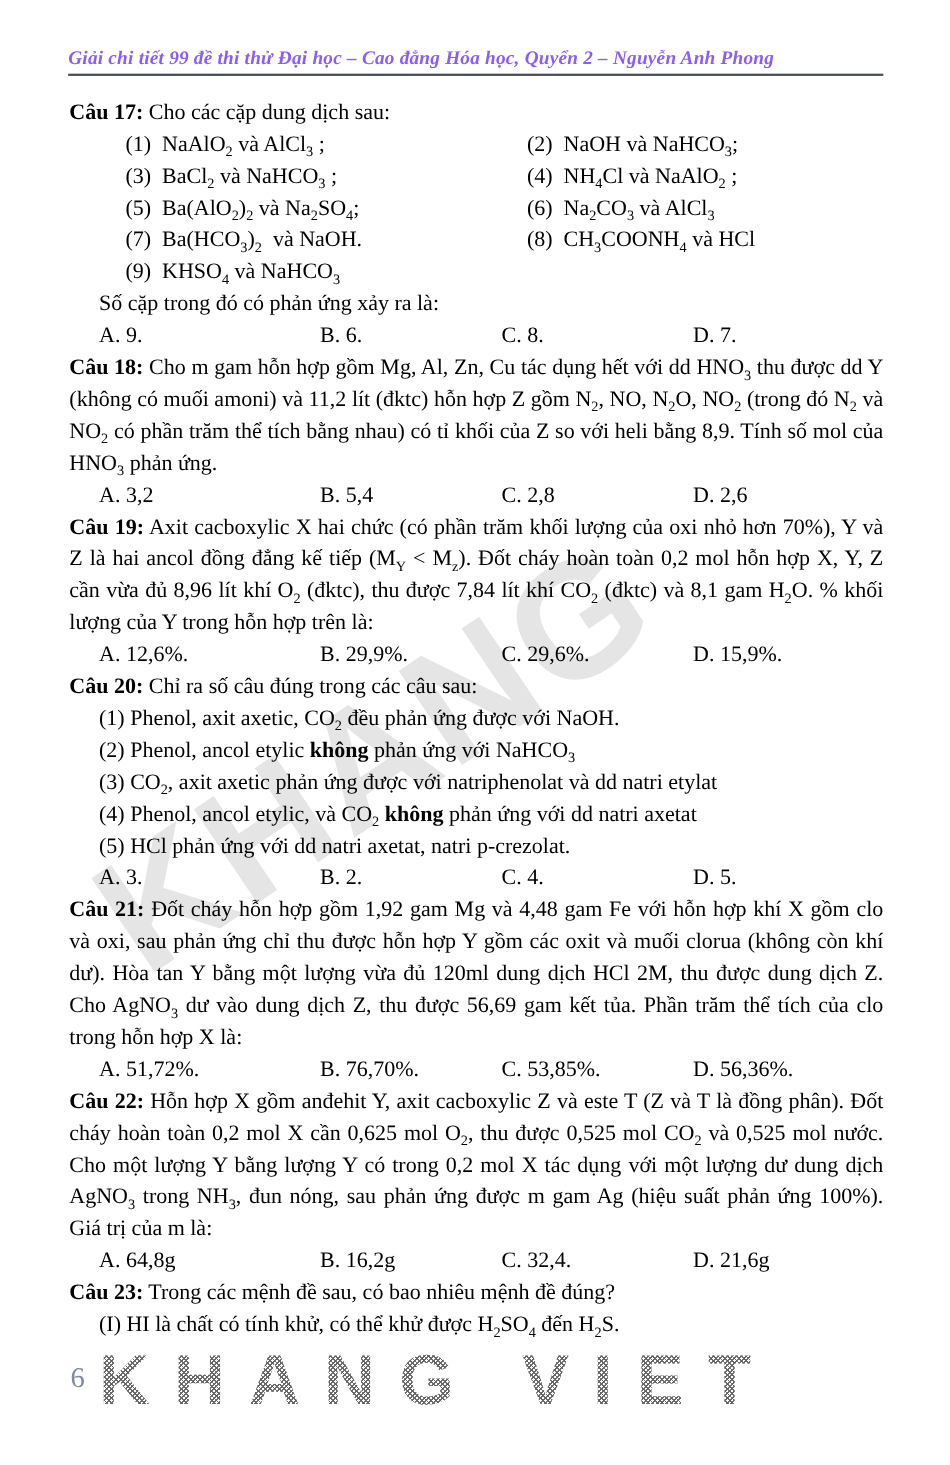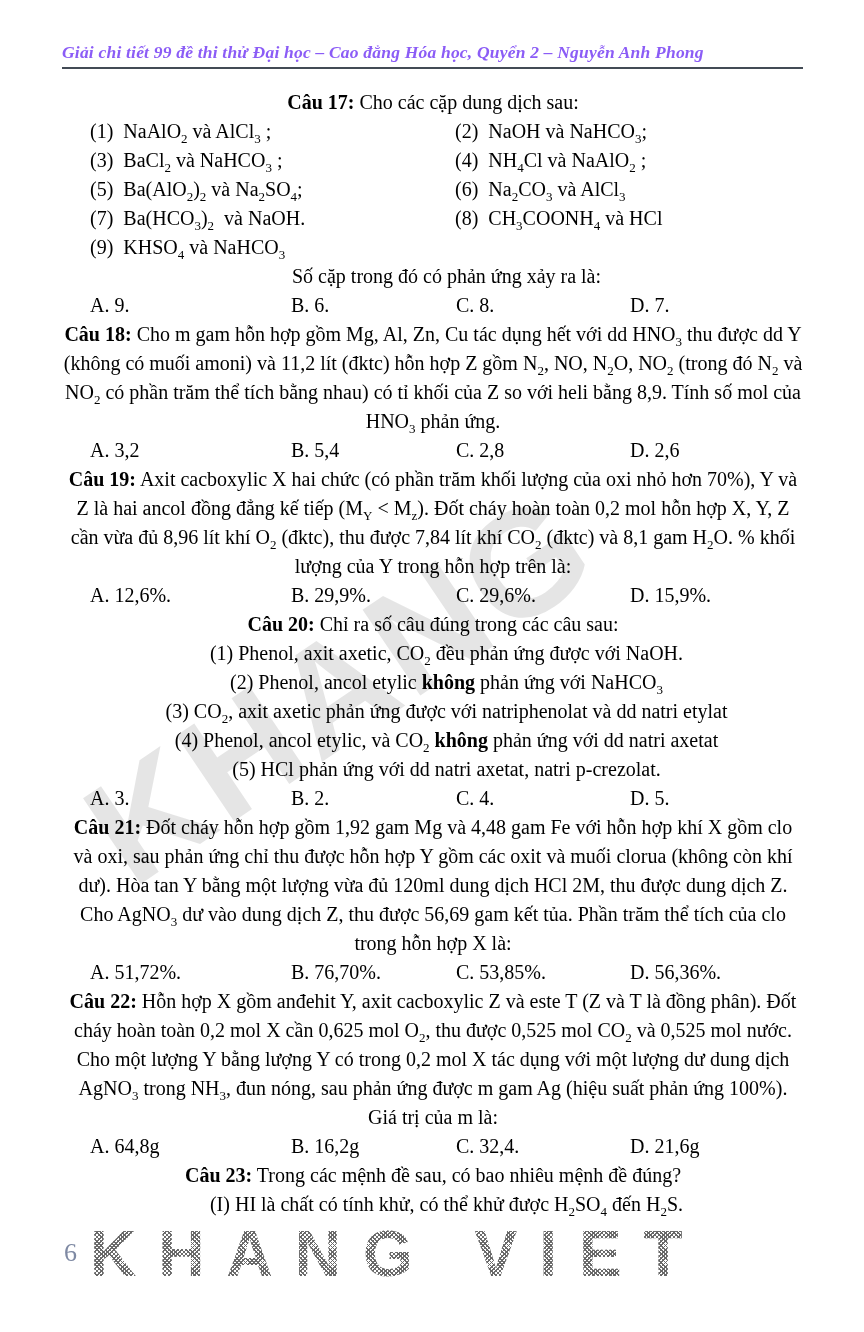--- a/index.html
+++ b/index.html
@@ -37,26 +37,26 @@
   
   .page-inner{position:relative;z-index:1;}
   .hdr{margin:42px 61px 0 62px;}
   .hdr-text{
     font-style:italic;font-weight:600;font-size:17.5px;color:#8b5cf6;
     letter-spacing:0.2px;padding-bottom:4px;
   }
   .hdr-rule{border:0;border-top:2px solid #434b55;height:0;margin:0;}
   
   .content{margin:19px 61px 0 63px;width:740px;font-size:20px;line-height:29px;}
-  .content p{margin:0;text-align:center;}
+  .content p{margin:0;}
   .qtext{text-align:justify;}
   .statement{padding-left:27px;white-space:pre-wrap;}
   .pair-row{display:flex;padding-left:27px;}
   .pair-cell{white-space:pre-wrap;}
-  .pair-cell.left{flex:0 0 365px;width:365px;}
+  .pair-cell.left{flex:0 0 365px;width:365px;margin-left:24px;}
   .opts{display:grid;grid-template-columns:201px 165px 174px auto;padding-left:27px;}
   .opt{white-space:pre-wrap;}
   sub{font-size:0.65em;line-height:0;}
   b{font-weight:bold;}
 </style>
 </head>
 <body>
 
 <div class="page">
 

